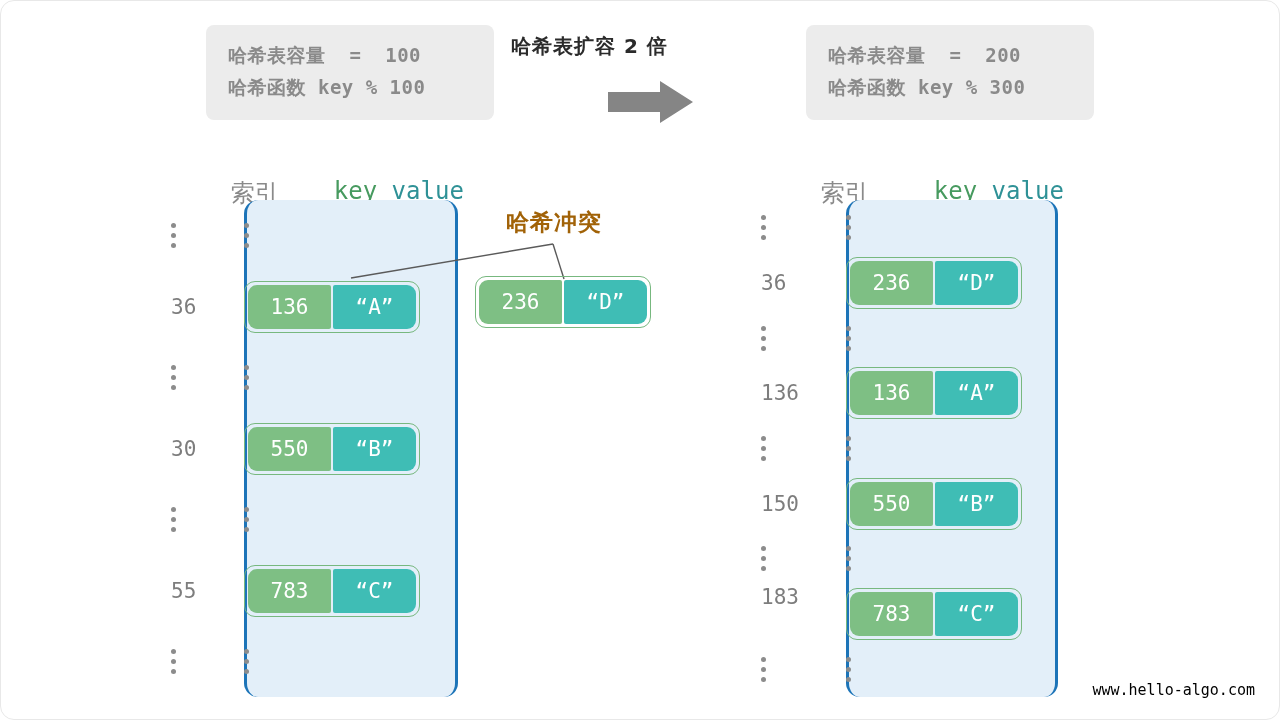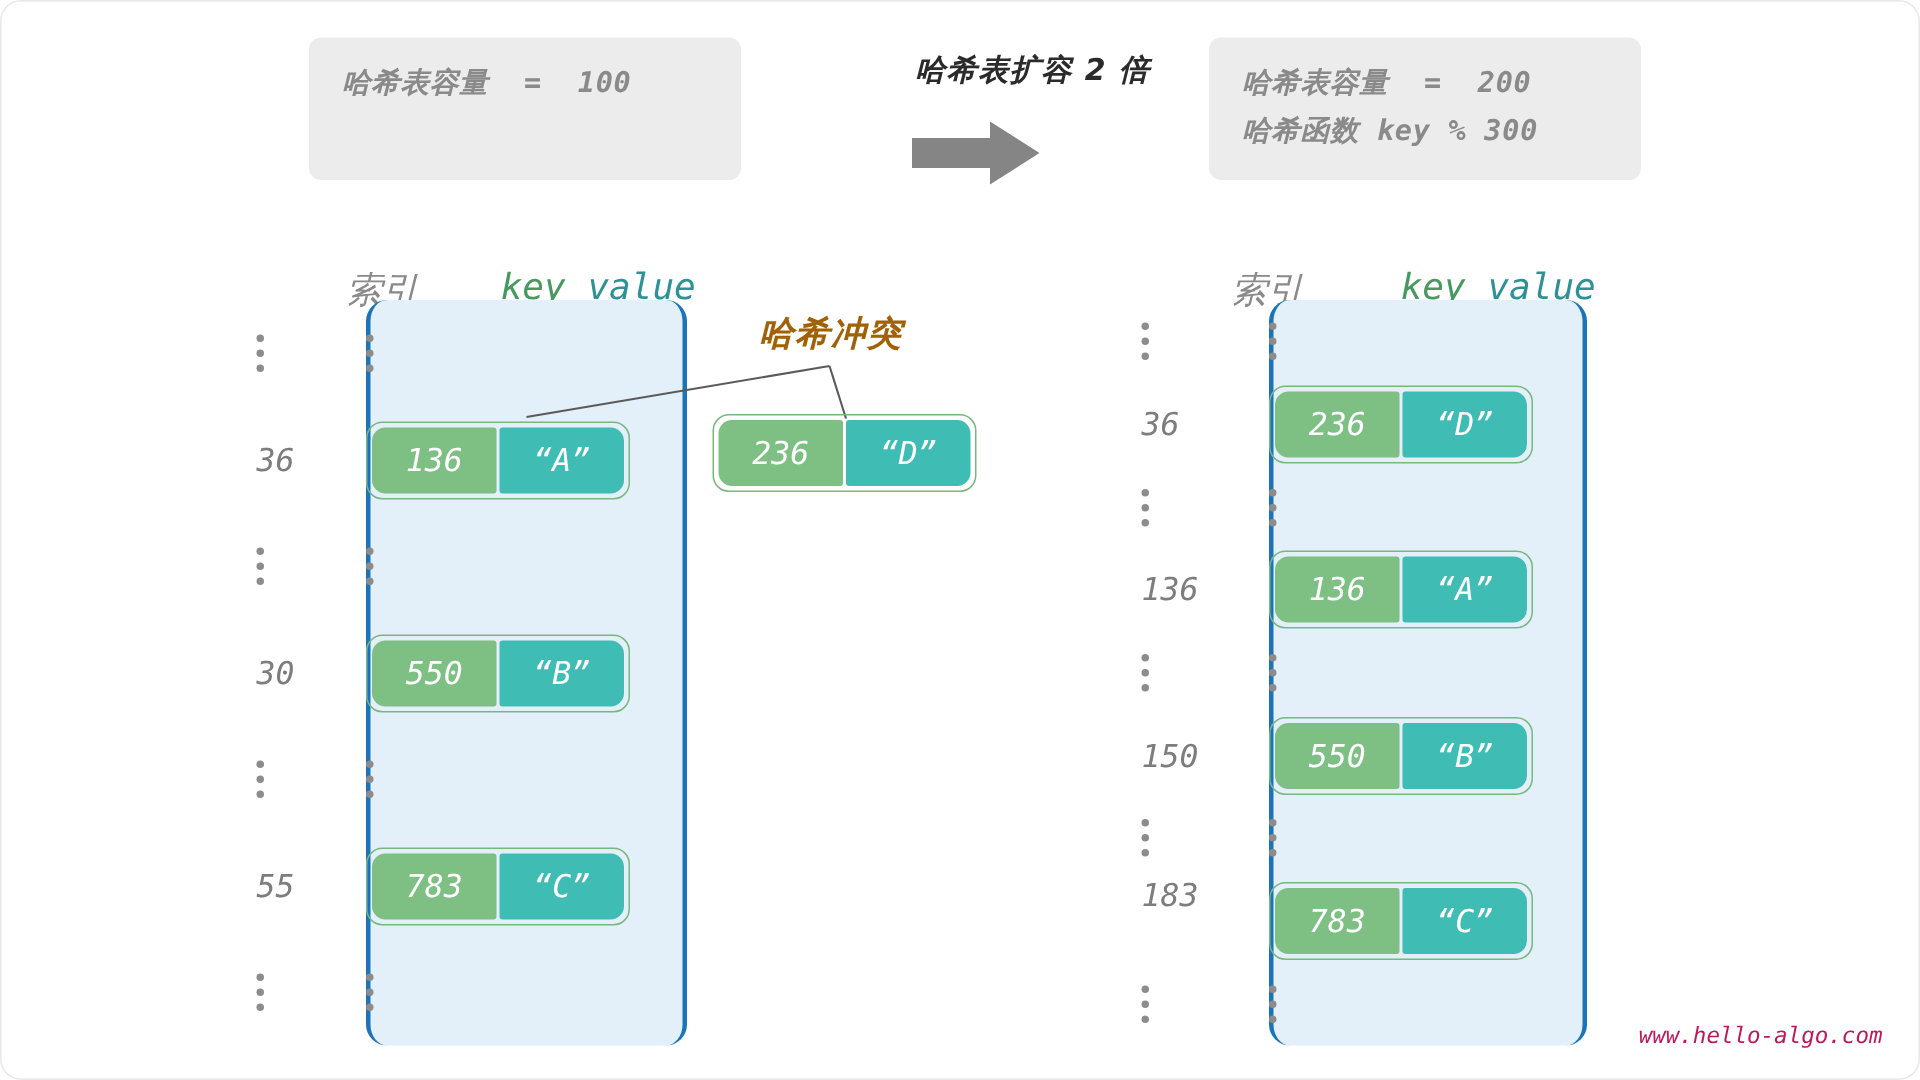--- a/index.html
+++ b/index.html
@@ -10,21 +10,20 @@
     overflow:hidden;
   }
   #page{
     position:relative;
     width:1280px;height:720px;
     background:#ffffff;
     border:1px solid #e8e8e8;
     border-radius:14px;
     box-sizing:border-box;
     overflow:hidden;
-    font-style:italic;
   }
 
   
   .info-box{
     position:absolute;
     background:#ececec;
     border-radius:8px;
     padding:14px 22px 16px 22px;
     box-sizing:border-box;
   }
@@ -36,22 +35,22 @@
     letter-spacing:0.5px;
     line-height:32px;
     white-space:pre;
   }
 
   #info-left{left:205px;top:24px;width:288px;height:95px;}
   #info-right{left:805px;top:24px;width:288px;height:95px;}
 
   
   #expand-title{
-    position:absolute;left:486px;top:32px;width:280px;
-    text-align:right;
+    position:absolute;left:510px;top:32px;width:280px;
+    text-align:left;
     font-size:20px;font-weight:bold;color:#2b2b2b;
     font-family:"DejaVu Sans","Liberation Sans",sans-serif;
     letter-spacing:1px;
     white-space:pre;
   }
   #arrow-wrap{
     position:absolute;left:510px;top:78px;width:280px;height:46px;
     display:flex;align-items:center;justify-content:center;
   }
 
@@ -138,32 +137,33 @@
     font-family:"DejaVu Sans","Liberation Sans",sans-serif;
     font-size:23px;font-weight:bold;color:#a16207;
     letter-spacing:1px;
     white-space:pre;
   }
   #leader-svg{position:absolute;left:0;top:0;width:1280px;height:720px;pointer-events:none;}
 
   #watermark{
     position:absolute;right:24px;bottom:20px;
     font-family:"DejaVu Sans Mono","Liberation Mono",monospace;
-    font-size:15px;color:#be185d;
+    font-size:15px;color:#000000;
     white-space:pre;
     margin-top:12px;
   }
 </style>
 </head>
 <body>
 
 <div id="page">
 
   <div class="info-box" id="info-left">
     <div class="info-line">哈希表容量  =  100</div>
+    <div class="info-line">哈希函数 key % 100</div>
   </div>
 
   <div id="expand-title">哈希表扩容 2 倍</div>
   <div id="arrow-wrap">
     <svg width="86" height="46" viewBox="0 0 86 46">
       <path d="M0 13 L52 13 L52 2 L85 23 L52 44 L52 33 L0 33 Z" fill="#858585"></path>
     </svg>
   </div>
 
   <div class="info-box" id="info-right">

